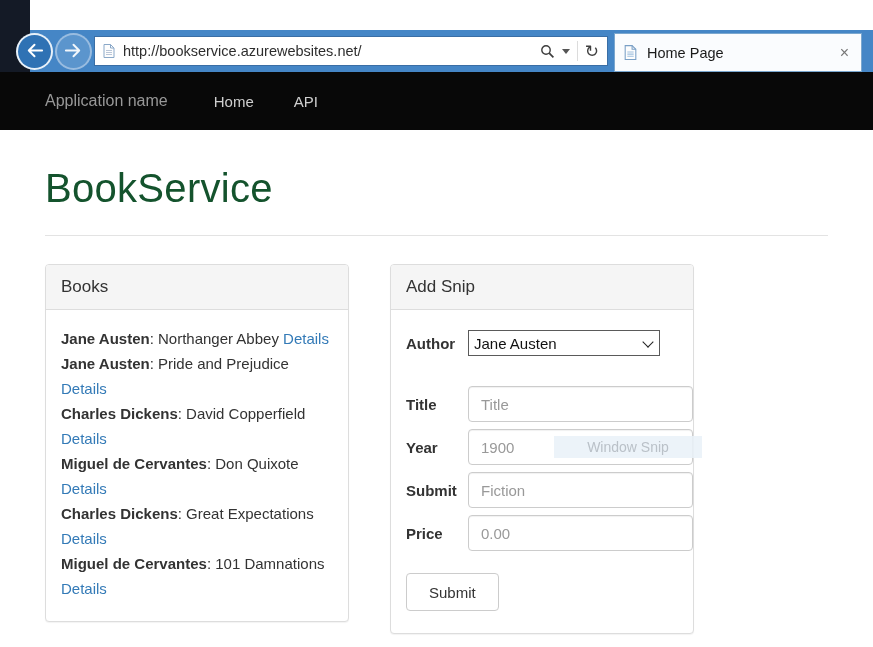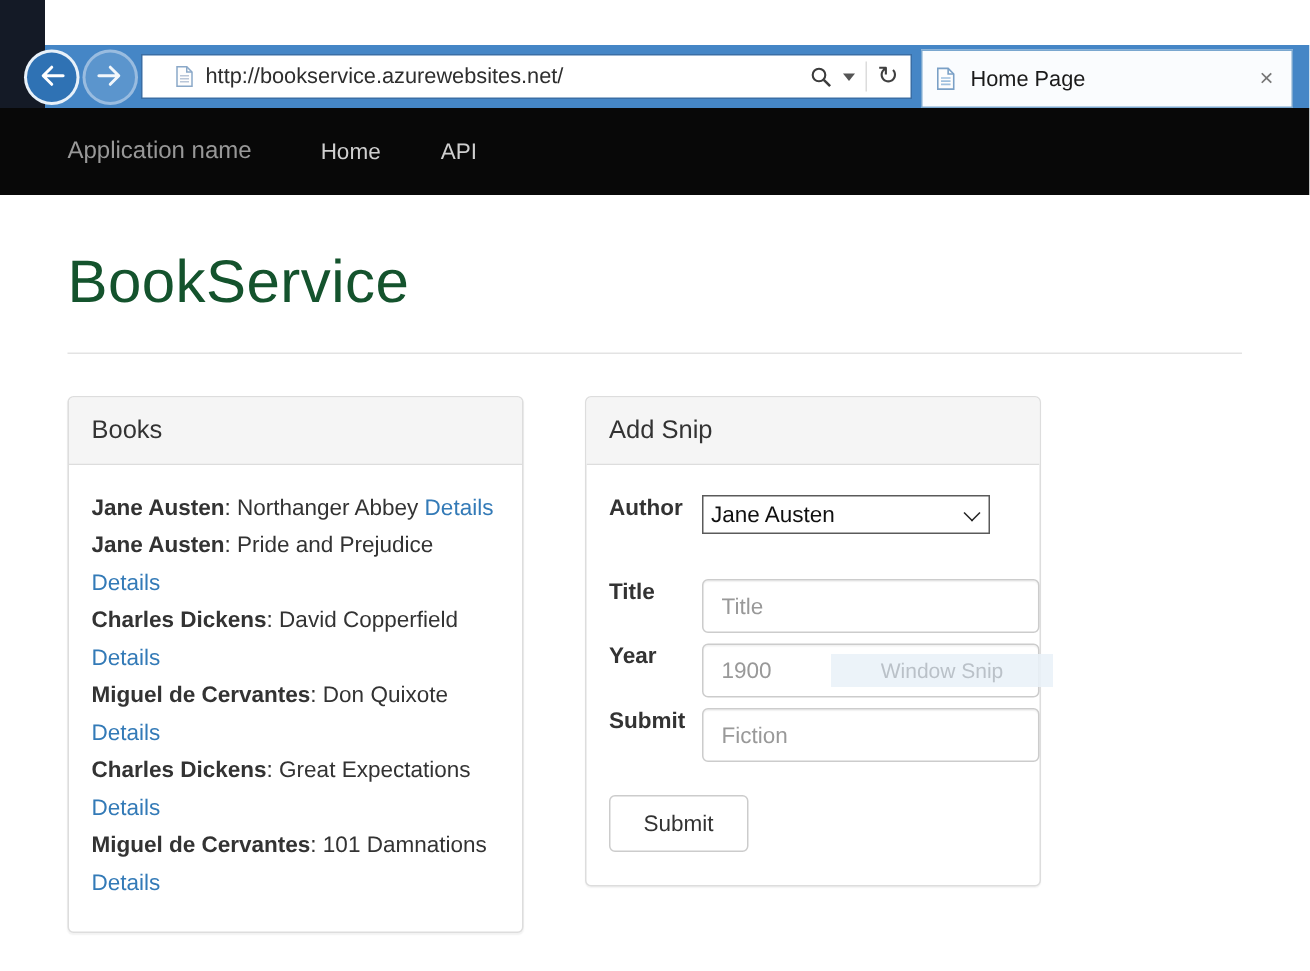--- a/index.html
+++ b/index.html
@@ -19,21 +19,21 @@
   .nav-circle {
     position: absolute; top: 35px; width: 33px; height: 33px; border-radius: 50%;
     display: flex; align-items: center; justify-content: center; z-index: 3; border: none; cursor: pointer;
   }
   .back-btn  { left: 18px; background: #2f72b4; box-shadow: 0 0 0 2px #e8f1f9; }
   .fwd-btn   { left: 57px; background: #5b95cd; box-shadow: 0 0 0 2px rgba(255,255,255,0.45); }
 
   .address-bar {
     position: absolute; left: 94px; top: 36px; width: 514px; height: 30px;
     background: #fff; border: 1px solid #3a6ea5; z-index: 3;
-    display: flex; align-items: center; padding-left: 21px;
+    display: flex; align-items: center; padding-left: 7px;
   }
   .url-text { flex: 1; font-size: 14.5px; color: #2e2e2e; white-space: nowrap; overflow: hidden; }
   .addr-icons { display: flex; align-items: center; gap: 7px; padding: 0 8px; height: 100%; }
   .caret-down { width: 0; height: 0; border-left: 4px solid transparent; border-right: 4px solid transparent; border-top: 5px solid #555; }
   .addr-divider { width: 1px; height: 20px; background: #dcdcdc; }
   .refresh-glyph { font-family: "DejaVu Sans", sans-serif; font-size: 17px; color: #3f3f3f; line-height: 1; }
 
   .browser-tab {
     position: absolute; left: 614px; top: 33px; width: 248px; height: 39px;
     background: #fafcfe; border: 1px solid #7aa7cf; z-index: 3;
@@ -57,21 +57,21 @@
   .panel-heading { background: #f5f5f5; border-bottom: 1px solid #ddd; padding: 12px 15px; font-size: 17px; color: #333; border-radius: 3px 3px 0 0; }
   .panel-body { padding: 15px; }
 
   
   .books-body { font-size: 15px; color: #333; line-height: 25px; padding: 16px 15px 20px; }
   .book b { font-weight: bold; }
   .details { color: #337ab7; text-decoration: none; }
 
   
   .form-body { padding: 20px 15px 22px; }
-  .form-row { display: flex; margin-bottom: 7px; position: relative; }
+  .form-row { display: flex; align-items: center; margin-bottom: 7px; position: relative; }
   .form-row label { width: 62px; flex-shrink: 0; font-weight: bold; font-size: 15px; color: #333; }
   .author-row { margin-bottom: 30px; }
 
   .select-wrap { position: relative; width: 192px; height: 26px; border: 1px solid #5a5a5a; background: #fff; }
   .select-wrap select {
     appearance: none; -webkit-appearance: none; -moz-appearance: none;
     width: 100%; height: 100%; border: none; background: transparent;
     font-family: inherit; font-size: 15px; padding: 0 22px 0 5px; color: #111;
   }
   .chev { position: absolute; right: 7px; top: 7px; width: 8px; height: 8px;
@@ -220,20 +220,24 @@
           <label>Year</label>
           <input type="text" class="text-input" placeholder="1900" style="">
           <span class="snip-overlay">Window Snip</span>
         </div>
 
         <div class="form-row">
           <label>Submit</label>
           <input type="text" class="text-input" placeholder="Fiction" style="">
         </div>
 
+        <div class="form-row">
+          <label>Price</label>
+          <input type="text" class="text-input" placeholder="0.00" style="">
+        </div>
 
         <div class="submit-row">
           <button class="submit-btn">Submit</button>
         </div>
 
       </div>
     </section>
 
   </div>
 </main>

